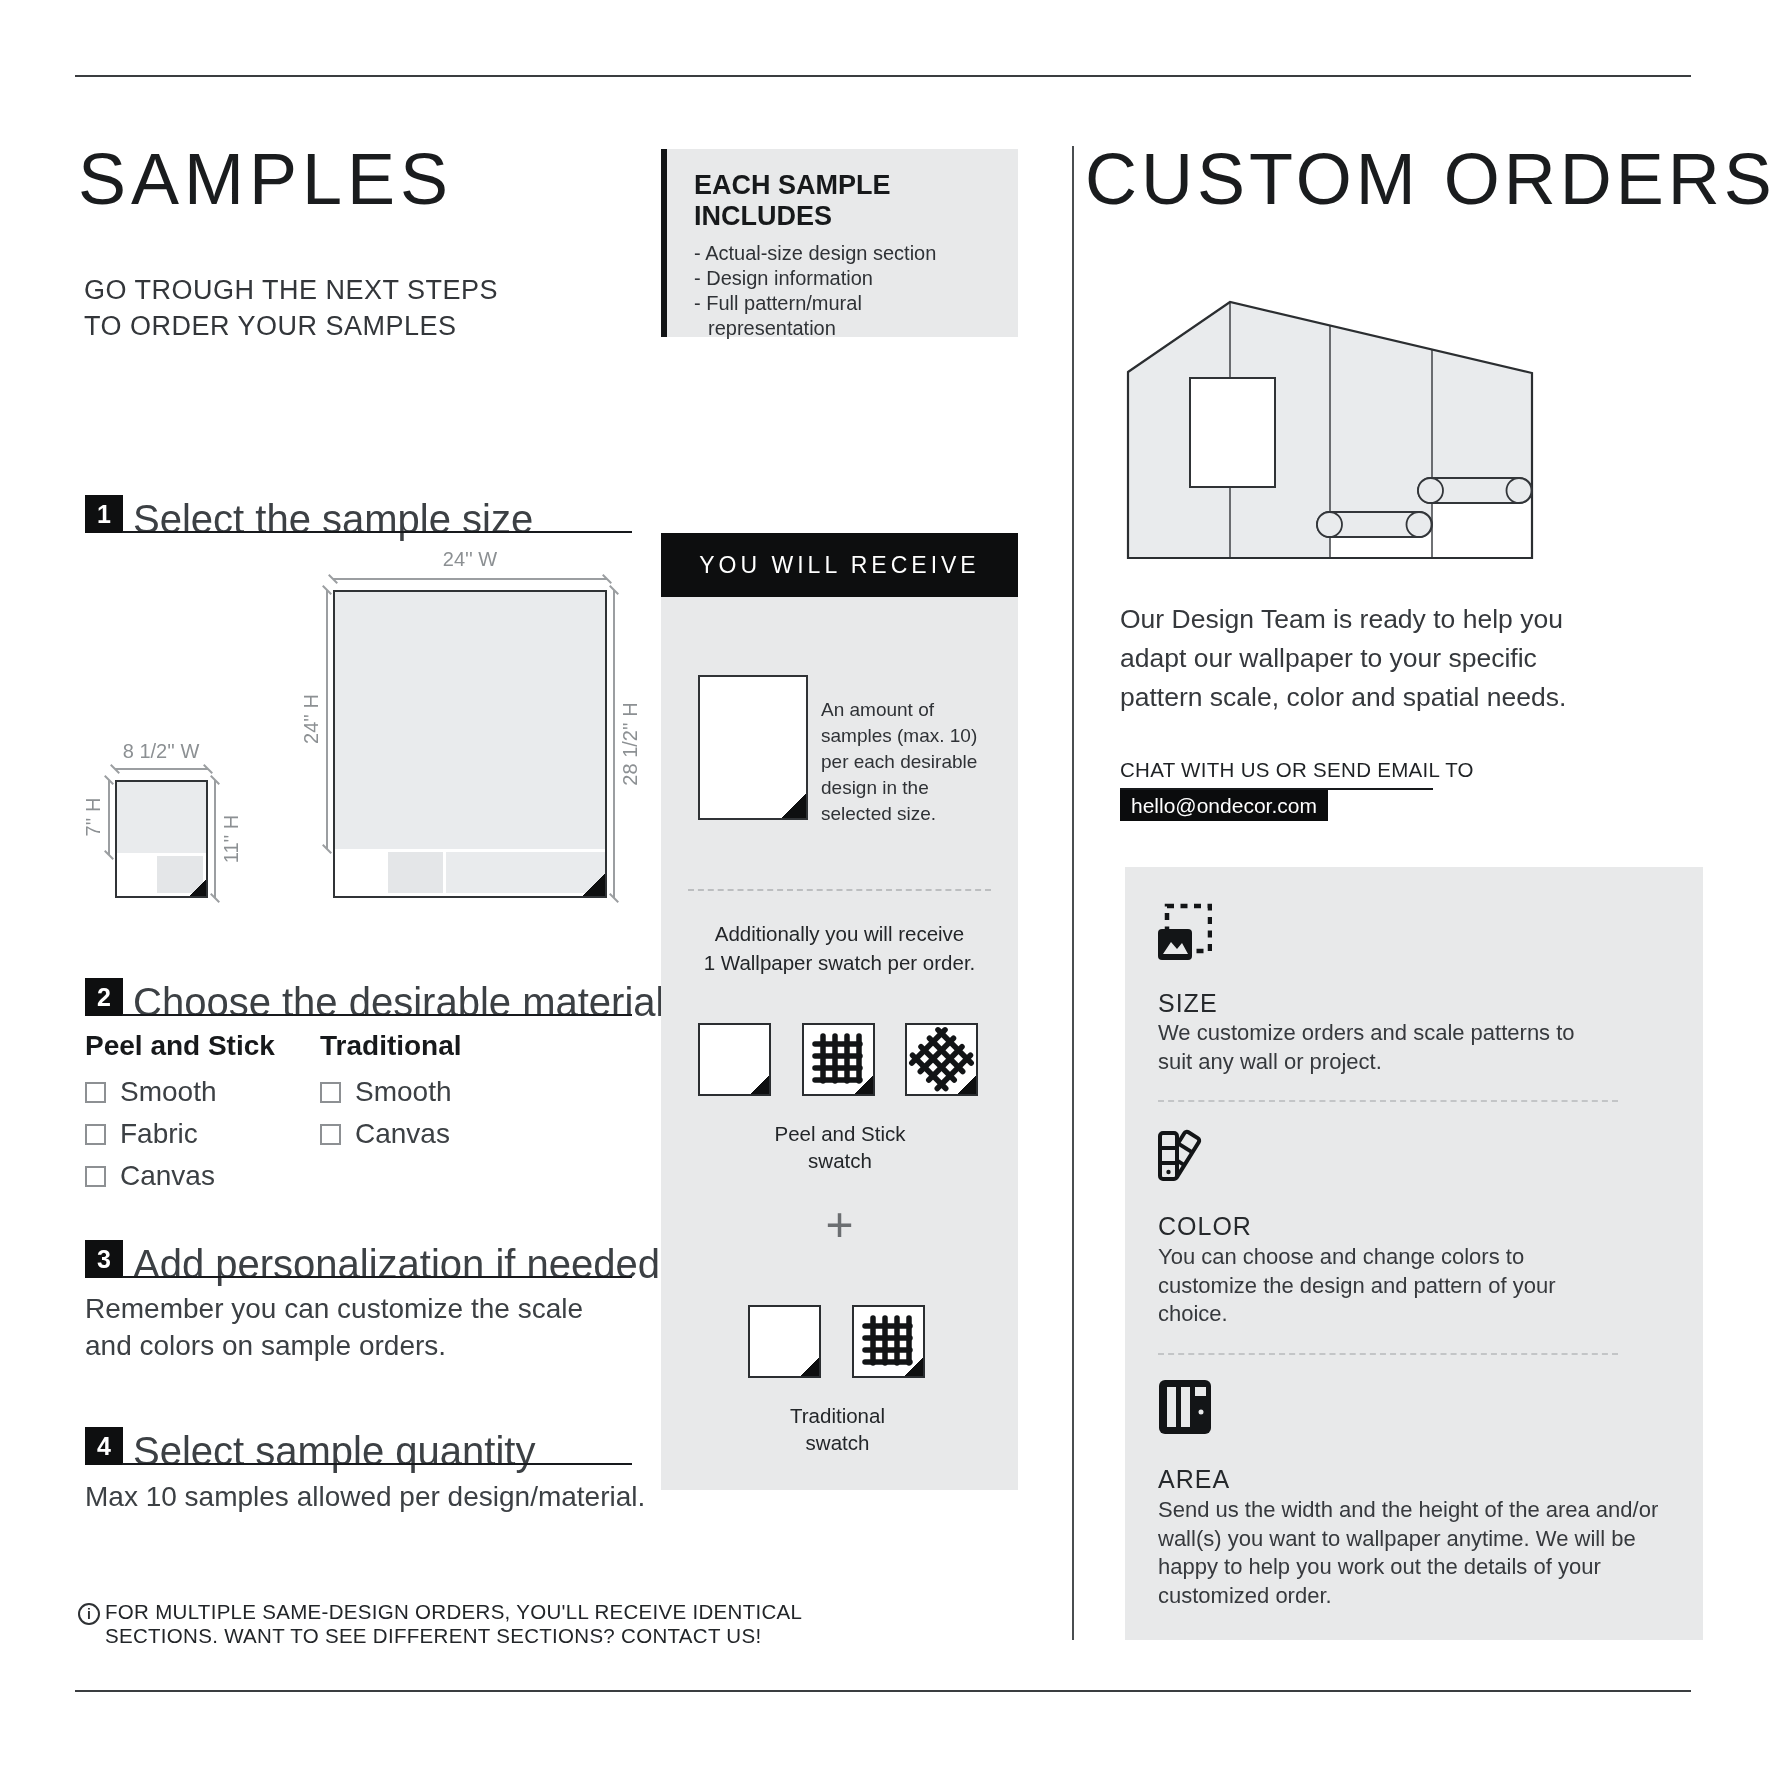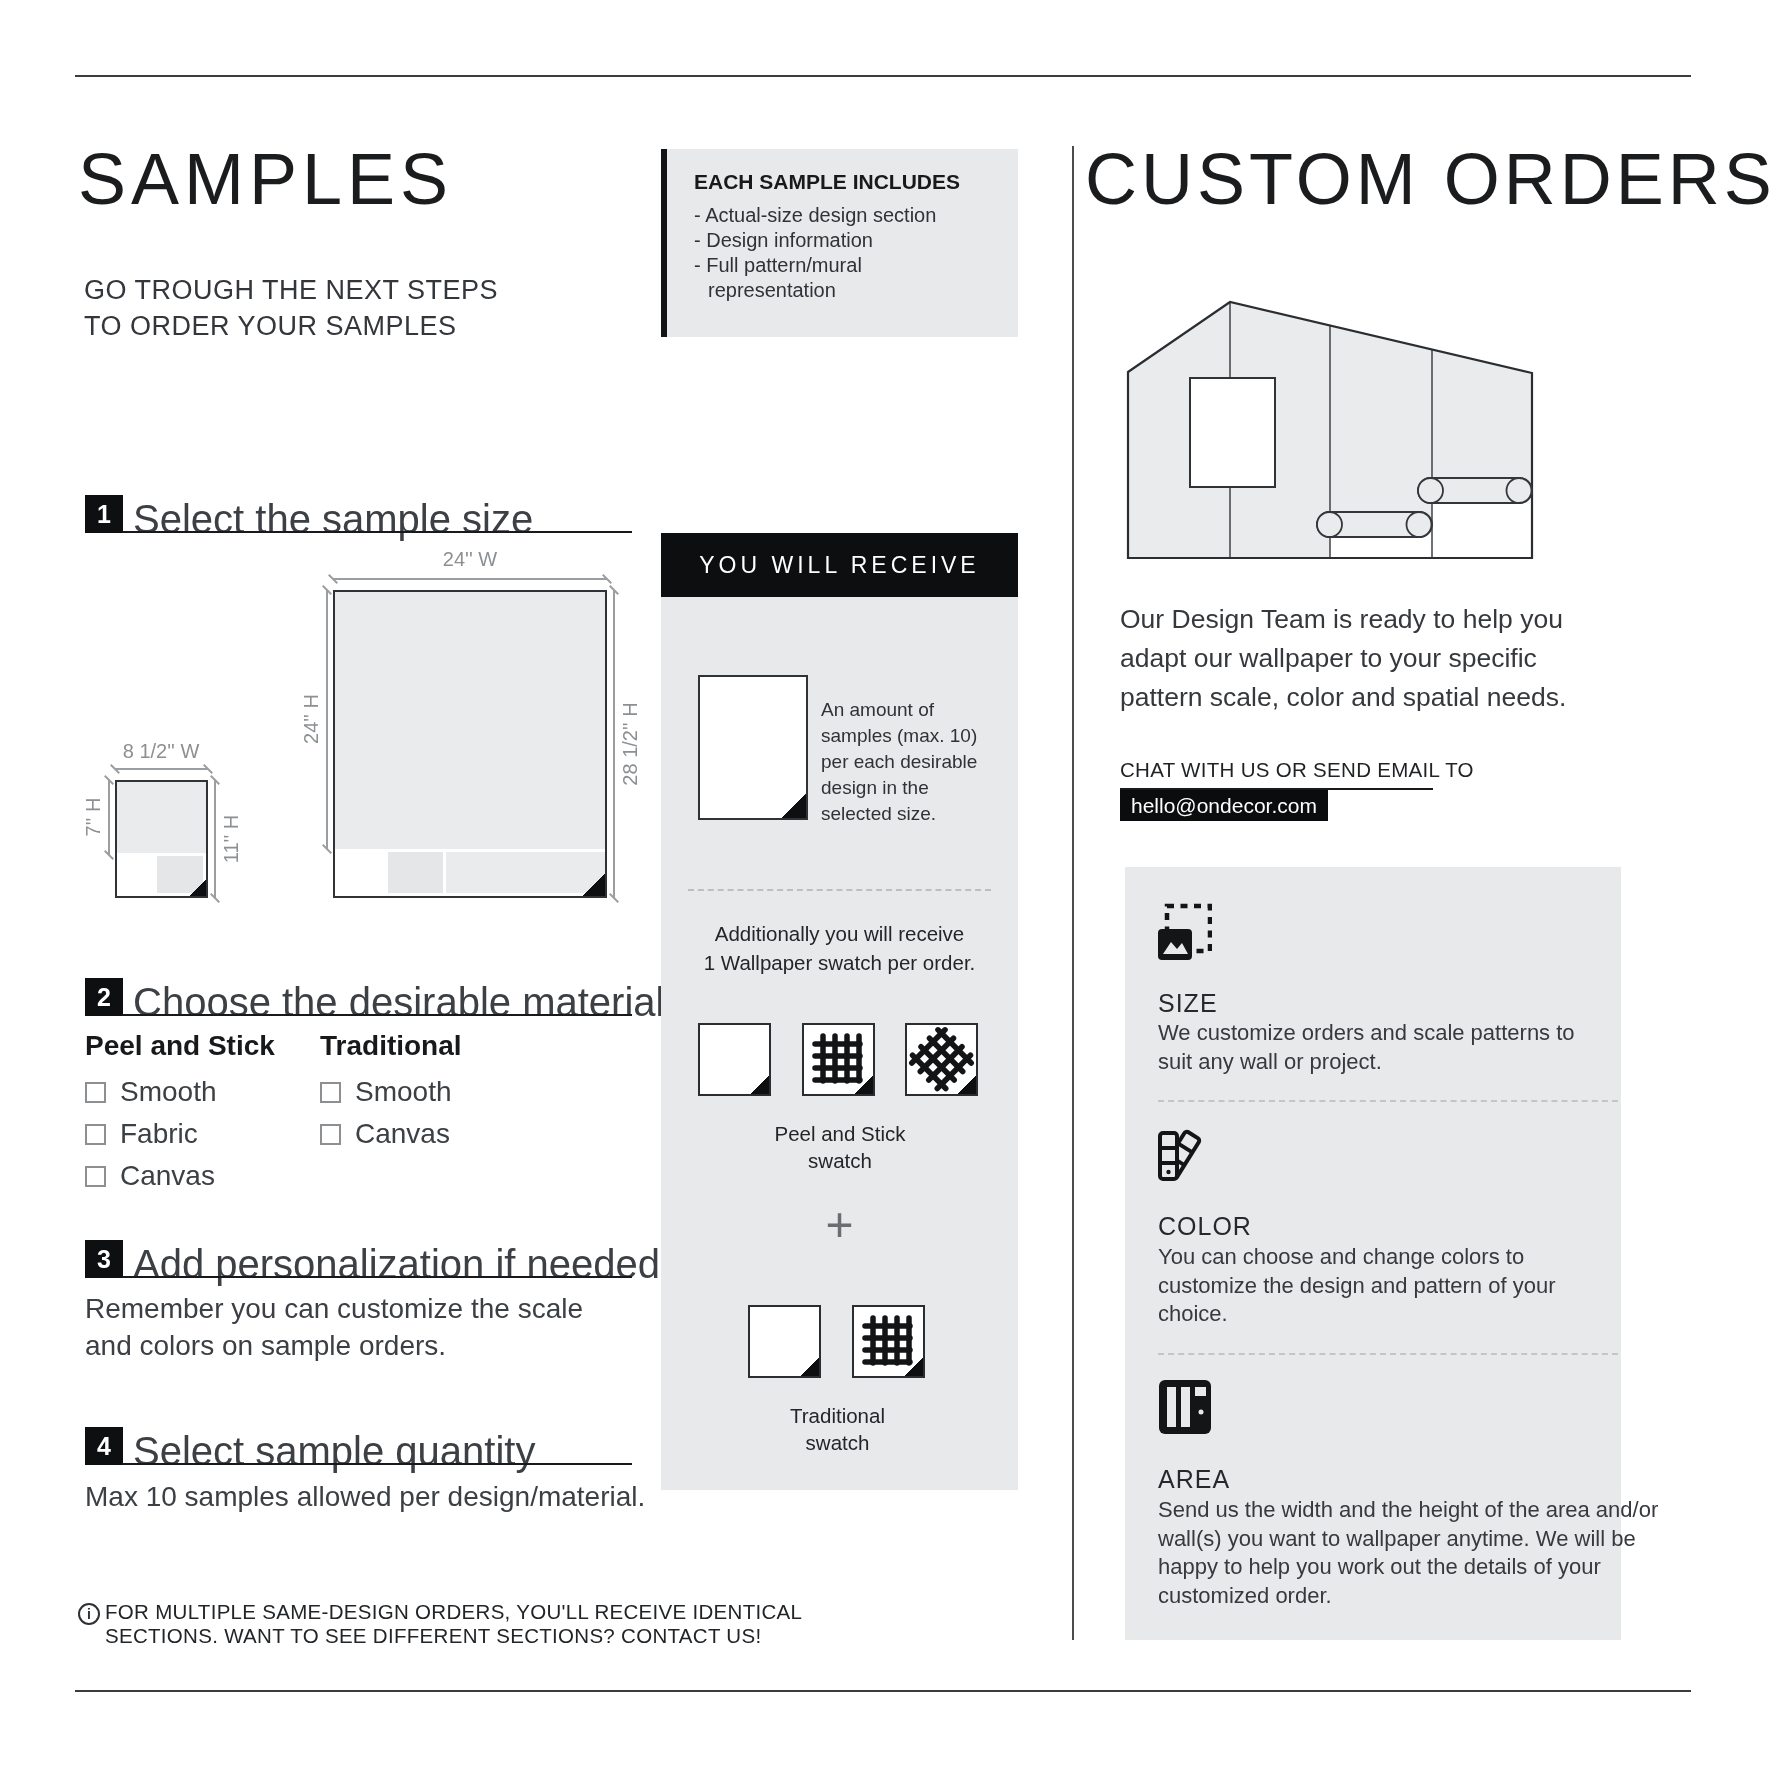--- a/index.html
+++ b/index.html
@@ -7,21 +7,21 @@
           font-family:"Liberation Sans", sans-serif;color:#2e3134;overflow:hidden;}
   .abs{position:absolute;}
   .rule{position:absolute;left:75px;width:1616px;height:2px;background:#3a3d40;}
   .vdiv{position:absolute;left:1072px;top:146px;width:2px;height:1494px;background:#4a4d50;}
 
   .big-title{font-size:72px;letter-spacing:5px;color:#1a1c1e;font-weight:400;white-space:nowrap;}
   .samples-intro{font-size:27px;line-height:36px;letter-spacing:0.5px;color:#33363a;}
 
   .includes-box{left:661px;top:149px;width:357px;height:188px;background:#e8e9ea;
                 border-left:6px solid #111315;box-sizing:border-box;padding:21px 18px 0 27px;}
-  .includes-title{font-size:21px;font-weight:bold;color:#17191b;margin:0 0 9px 0;}
+  .includes-title{font-size:27px;font-weight:bold;color:#17191b;margin:0 0 9px 0;}
   .includes-list{margin:0;padding:0;list-style:none;font-size:20px;line-height:25px;color:#2f3236;}
   .includes-list li{padding-left:14px;}
   .includes-list li::before{content:"- ";margin-left:-14px;}
 
   .step-badge{position:absolute;width:38px;height:38px;background:#0e0f10;color:#fff;
               font-size:25px;font-weight:bold;text-align:center;line-height:38px;}
   .step-title{position:absolute;font-size:40px;color:#3c4044;white-space:nowrap;}
   .step-rule{position:absolute;height:2px;background:#17191c;}
 
   .swatch-rect{position:absolute;background:#e9ebed;border:2px solid #303336;box-sizing:border-box;}
@@ -57,21 +57,21 @@
   .dashed-div{position:absolute;border-top:2px dashed #bcbec0;}
   .center-text{position:absolute;text-align:center;}
   .swatch-sq{position:absolute;width:73px;height:73px;background:#fff;border:2px solid #2b2e31;box-sizing:border-box;}
   .plus{position:absolute;left:0;width:357px;text-align:center;font-size:48px;font-weight:300;color:#6b6e71;}
 
   .custom-intro{font-size:26.5px;line-height:39px;color:#35383c;}
   .contact-label{font-size:20.5px;letter-spacing:0.3px;color:#1f2225;}
   .contact-rule{position:absolute;height:2px;background:#17191c;}
   .email-badge{position:absolute;background:#0b0c0d;color:#ffffff;font-size:21px;line-height:31px;
                padding:0 11px;white-space:nowrap;}
-  .custom-panel{position:absolute;left:1125px;top:867px;width:496px;height:773px;background:#e8e9ea;}
+  .custom-panel{position:absolute;left:1125px;top:867px;width:578px;height:773px;background:#e8e9ea;}
   .feat-heading{position:absolute;font-size:25px;letter-spacing:1px;color:#26292c;}
   .feat-body{position:absolute;font-size:22px;line-height:28.5px;color:#36393d;}
   .panel-dash{position:absolute;left:33px;width:460px;border-top:2px dashed #c3c5c7;}
 </style>
 </head>
 <body>
 
 <div class="canvas">
 
   <div class="rule" style="top:75px;"></div>

